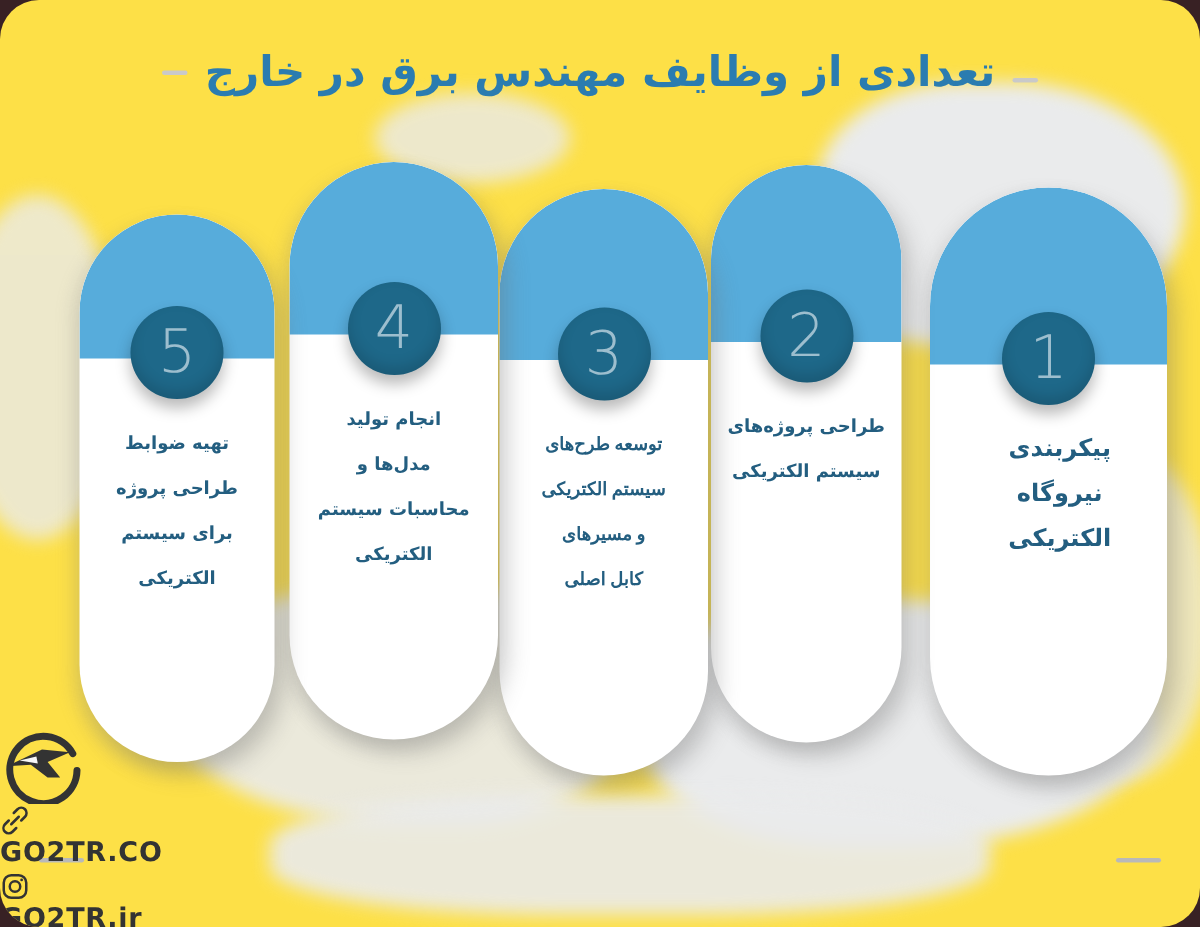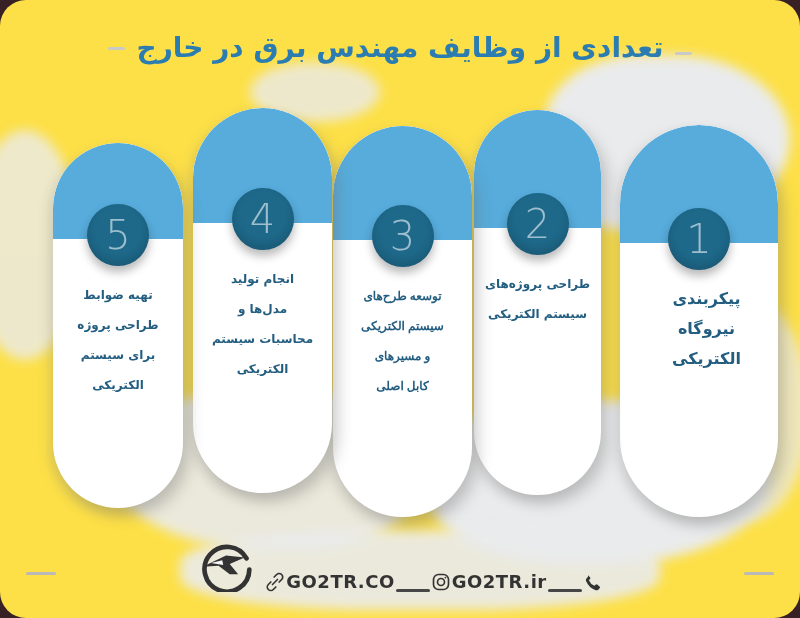--- a/index.html
+++ b/index.html
@@ -95,22 +95,23 @@
   .c4 .card-text { top:156px; }
 
   .c5 { left:53px; top:143px; width:130px; height:365px; border-radius:65px; }
   .c5 .card-top { height:96px; border-radius:65px 65px 0 0; }
   .c5 .num-circle { top:61px; }
   .c5 .card-text { top:137px; }
 
   
   .footer {
     position:absolute; left:0; right:0; bottom:26px; height:60px;
-    display:flex; align-items:flex-end; justify-content:center; gap:1px;
+    display:flex; align-items:flex-start; justify-content:center; gap:1px;
     z-index:3;
+    flex-direction:column;
   }
   .footer-text {
     color:#333; font-weight:bold; font-size:18px; letter-spacing:.5px;
     font-family:"DejaVu Sans", sans-serif;
   }
   .sep-dash { width:34px; height:3px; background:#474747; border-radius:2px; }
   .edge-dash {
     position:absolute; top:572px; width:30px; height:3px;
     background:#b9b9b9; border-radius:2px; z-index:3;
   }

